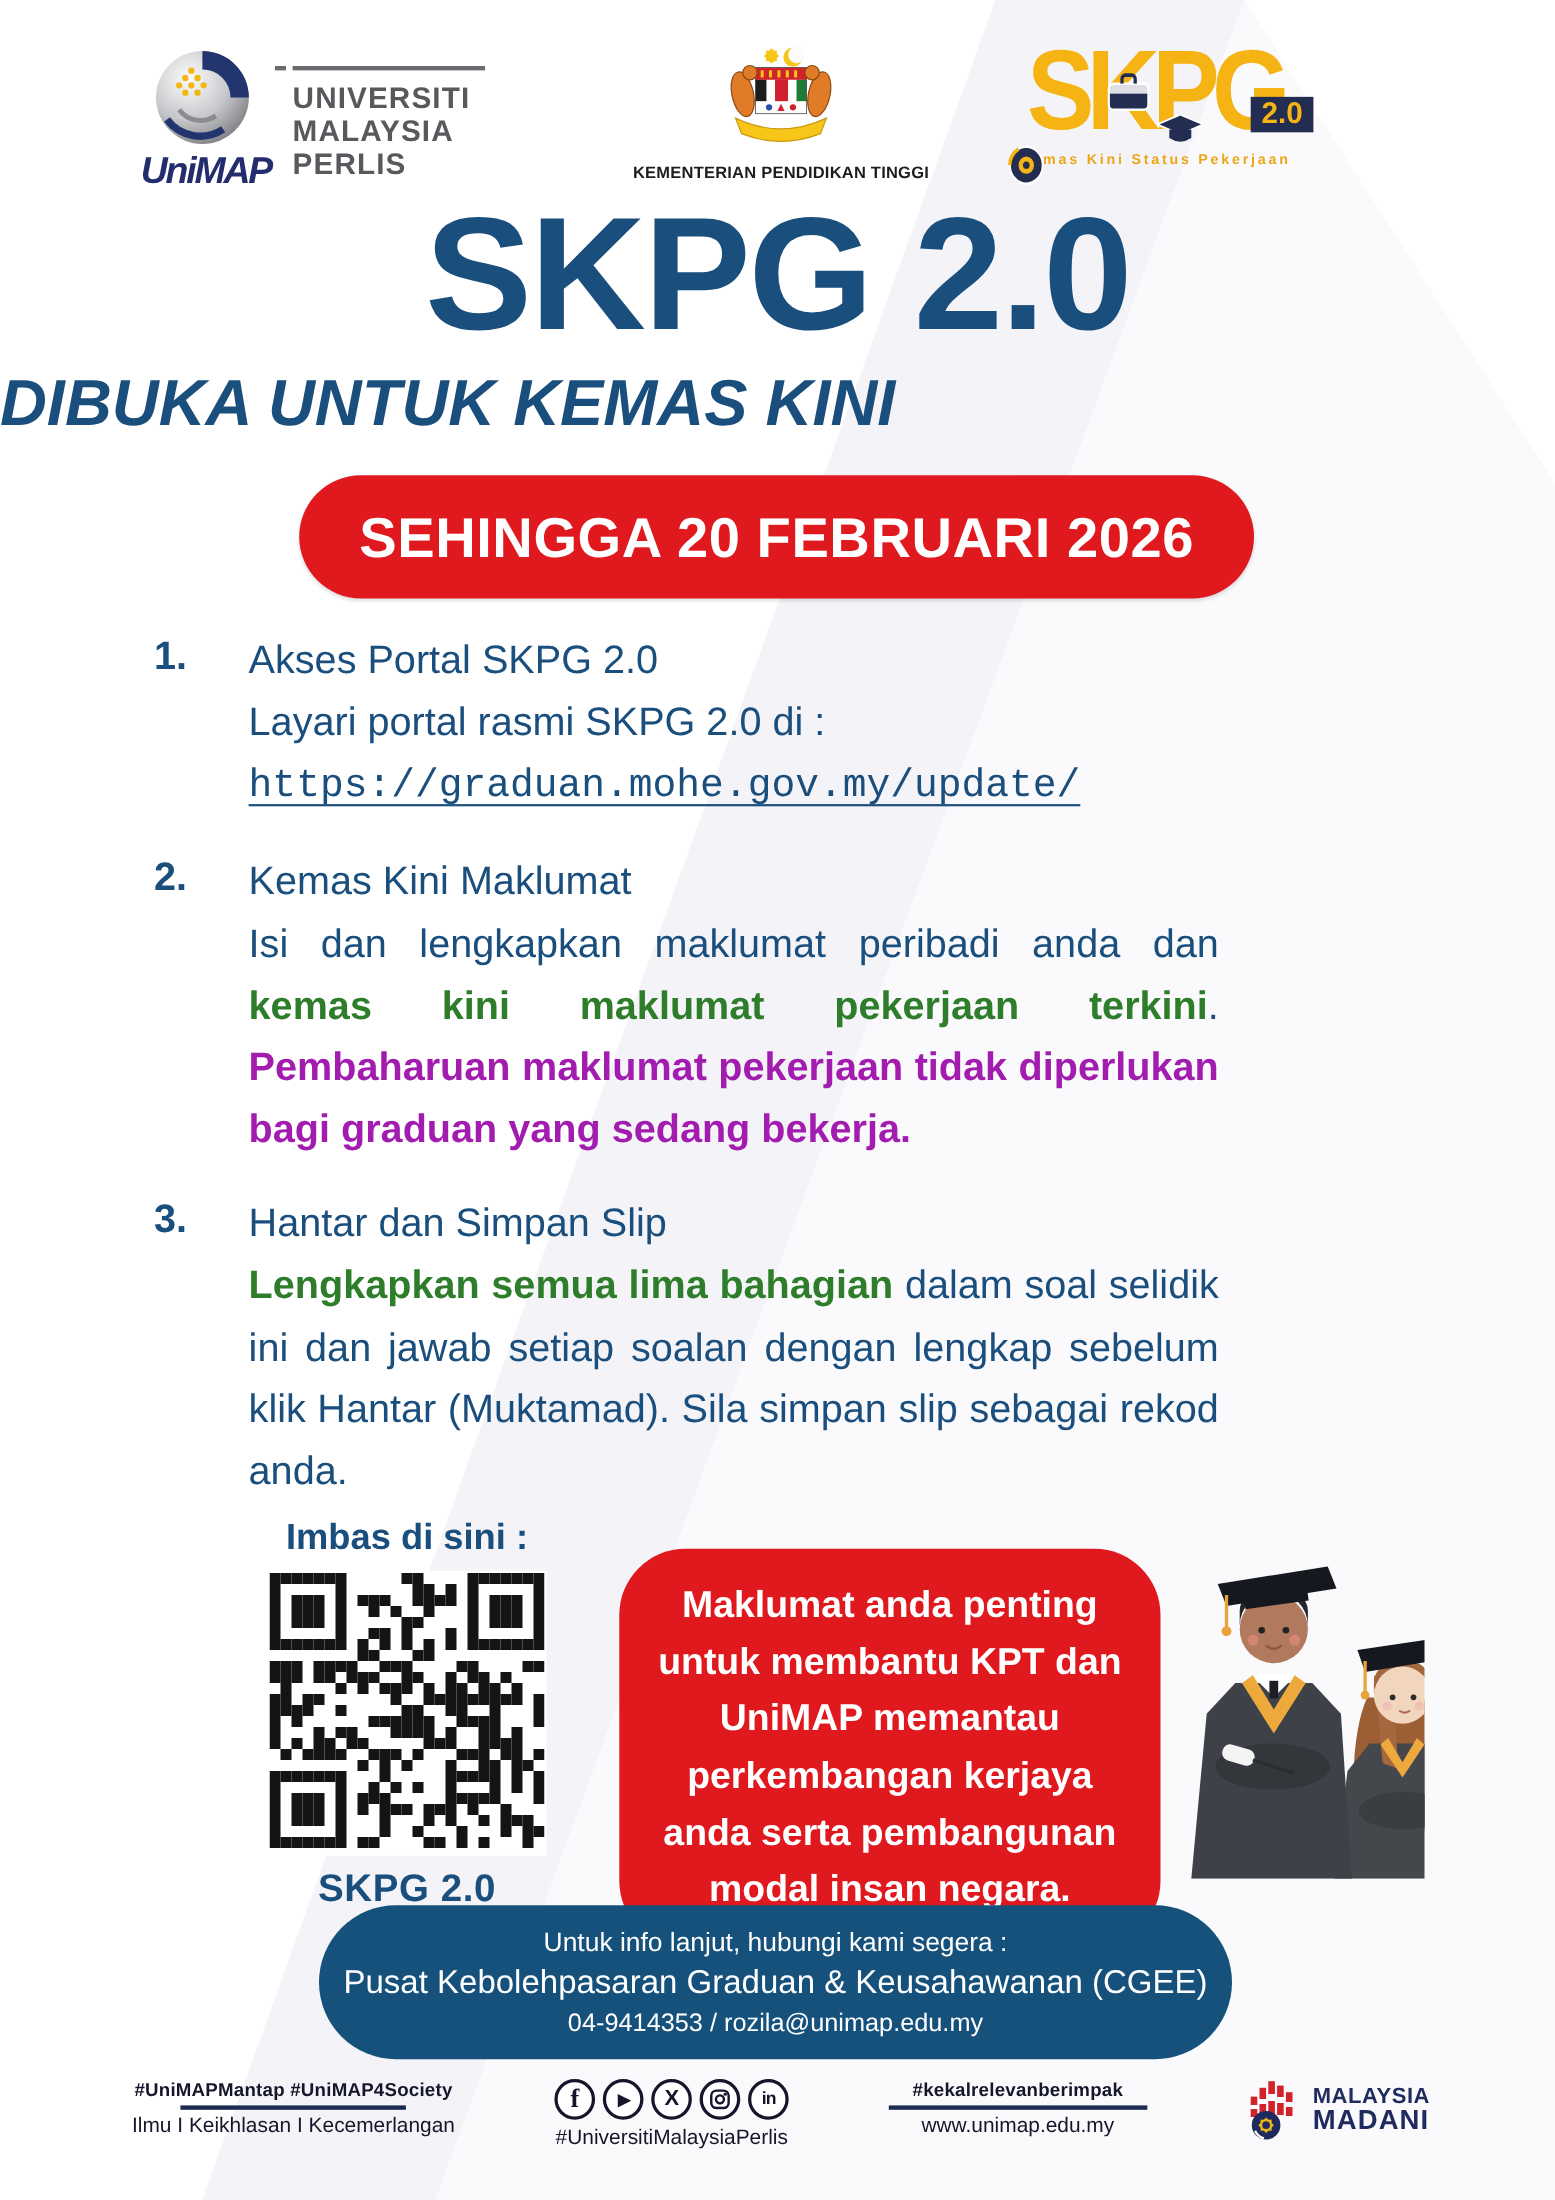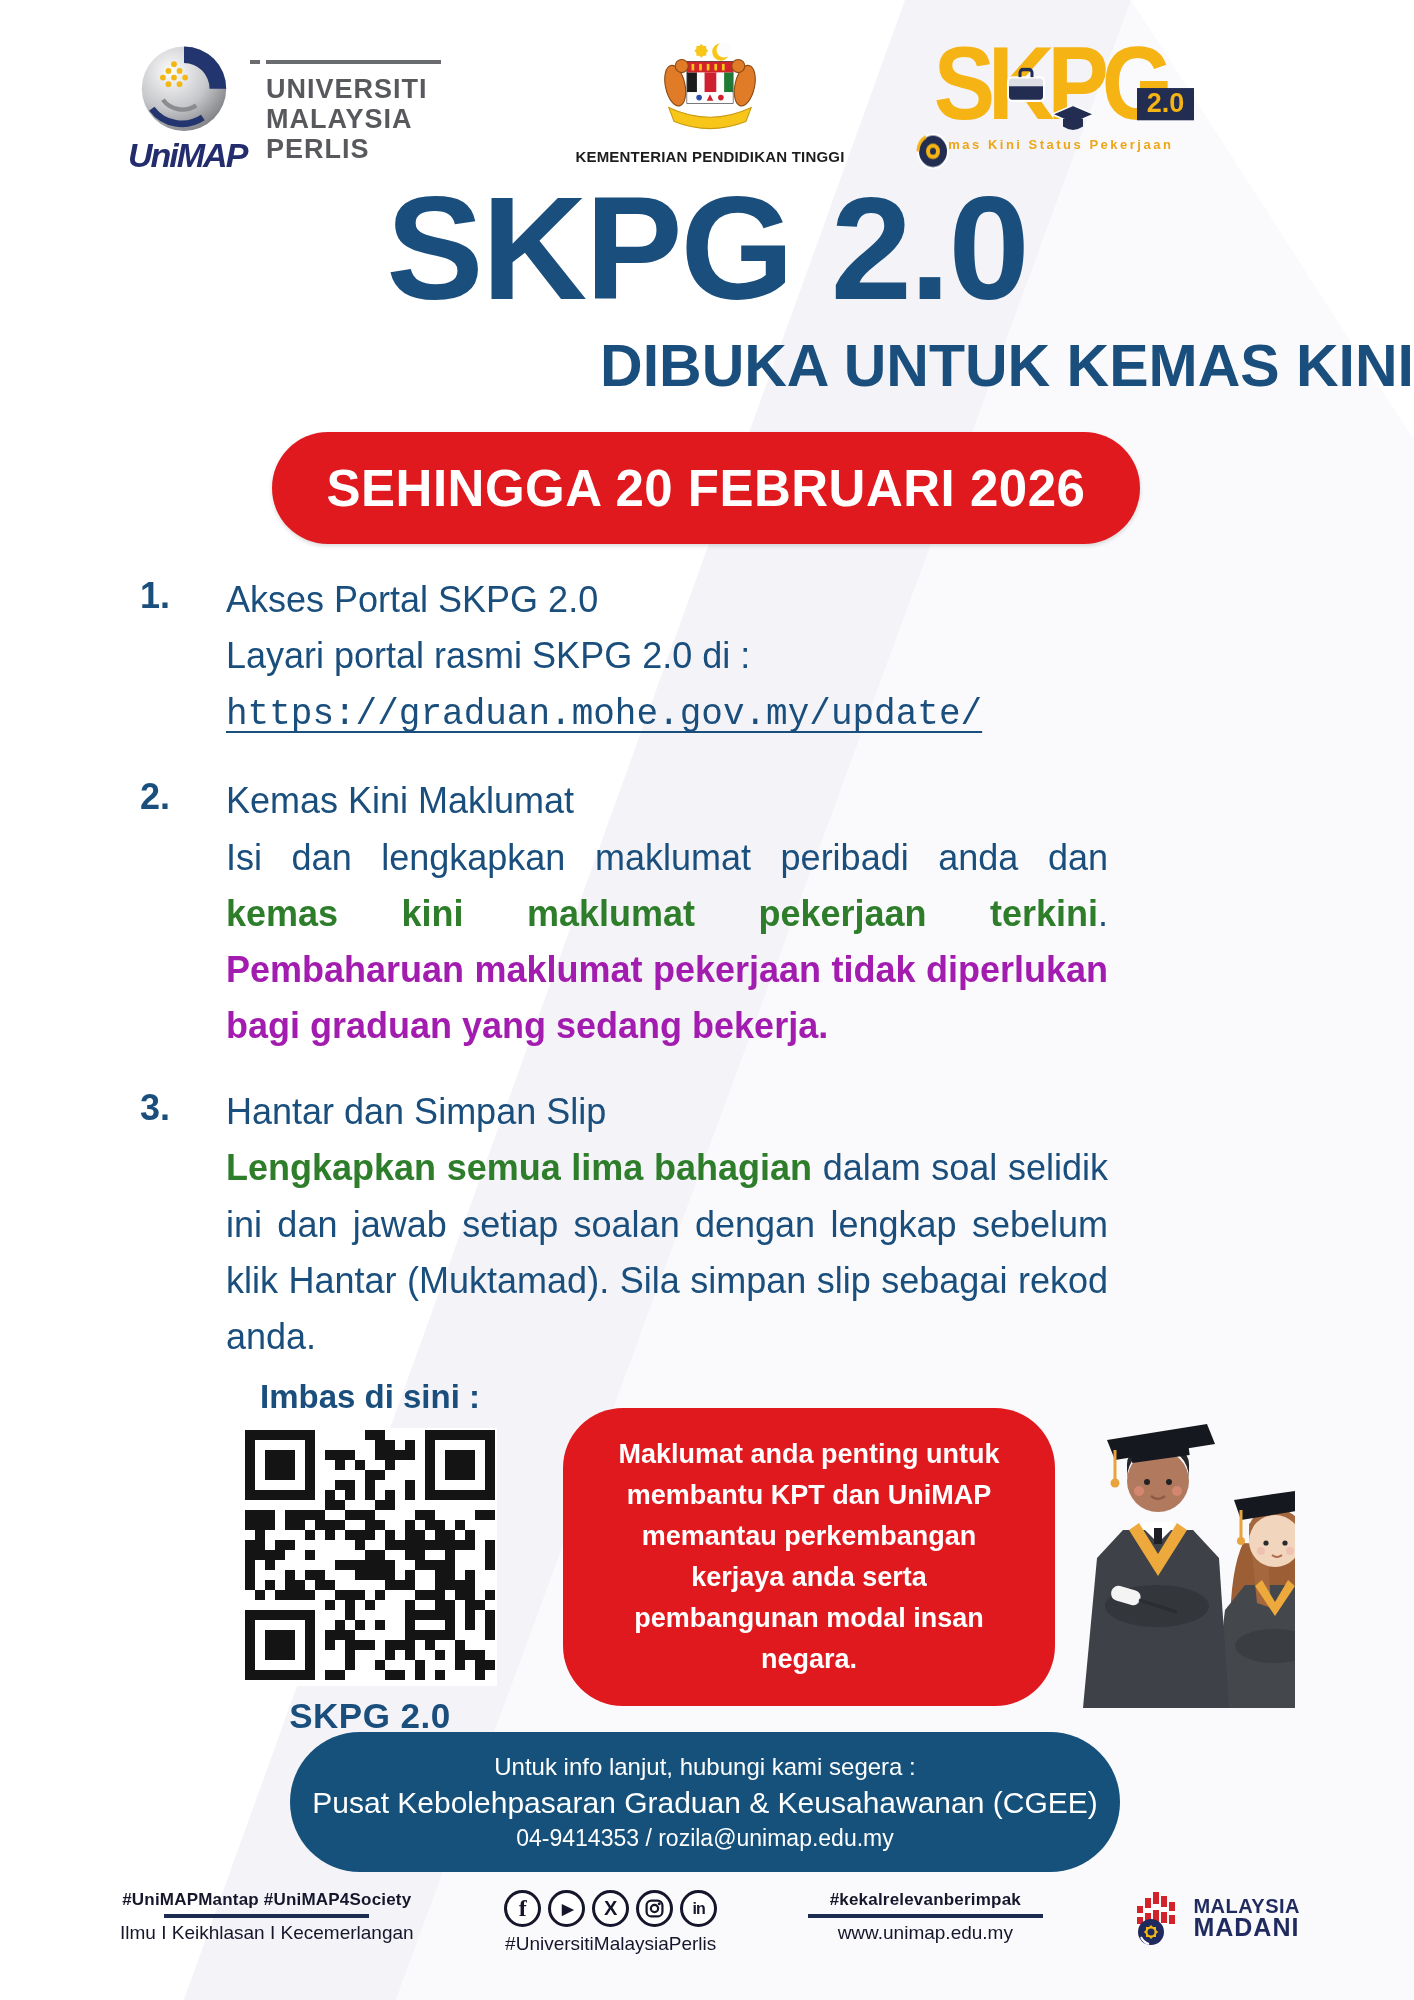--- a/index.html
+++ b/index.html
@@ -30,22 +30,22 @@
               font-size:27px;font-weight:bold;letter-spacing:0;padding:3px 10px;border-radius:0;
               transform:scaleY(.9);}
   .skpg-brief{position:absolute;left:72px;top:-14px;}
   .skpg-gear{position:absolute;left:-20px;top:48px;}
   .skpg-cap{position:absolute;left:118px;bottom:-14px;}
   .skpg-tagline{margin-top:10px;font-size:13px;font-weight:bold;color:#eca616;letter-spacing:2.5px;}
 
   
   .main-title{left:0;right:0;top:176px;text-align:center;font-size:146px;font-weight:bold;
               color:#1a4e7d;letter-spacing:-2px;line-height:1;}
-  .sub-title{left:0;right:0;top:332px;text-align:right;font-size:59px;font-weight:bold;
-             color:#1a4e7d;letter-spacing:0;}
+  .sub-title{left:0;right:0;top:332px;text-align:left;font-size:59px;font-weight:bold;
+             color:#1a4e7d;letter-spacing:0;font-style:italic;}
   .deadline{left:272px;top:432px;width:868px;height:112px;background:#e0191f;border-radius:58px;
             display:flex;align-items:center;justify-content:center;color:#fff;font-size:51px;
             font-weight:bold;letter-spacing:.5px;box-shadow:0 2px 4px rgba(0,0,0,.15);}
 
   
   .steps{left:140px;top:572px;width:968px;}
   .step{display:flex;margin-bottom:30px;}
   .step-num{flex:0 0 86px;font-size:36px;font-weight:bold;color:#1a4e7d;padding-top:3px;}
   .step-body{flex:1;font-size:36px;color:#1a4e7d;line-height:1.56;}
   .step-heading{font-weight:normal;}
@@ -56,21 +56,21 @@
 
   
   .qr-block{left:215px;top:1378px;width:310px;text-align:center;}
   .qr-heading{font-size:33px;font-weight:bold;color:#1a4e7d;margin-bottom:12px;}
   .qr-box{display:inline-block;background:#fff;padding:2px;}
   .qr-caption{margin-top:10px;font-size:35px;font-weight:bold;color:#1a4e7d;letter-spacing:.5px;}
 
   
   .info-box{left:563px;top:1408px;width:492px;min-height:266px;background:#e0191f;border-radius:60px;
             display:flex;align-items:center;justify-content:center;padding:26px 34px;box-sizing:border-box;}
-  .info-text{color:#fff;font-size:27px;font-weight:bold;text-align:center;line-height:1.52;}
+  .info-text{color:#fff;font-size:34px;font-weight:bold;text-align:center;line-height:1.52;}
 
   
   .grads{left:1035px;top:1378px;width:260px;height:330px;}
 
   
   .contact{left:290px;top:1732px;width:830px;height:140px;background:#15517b;border-radius:70px;
            display:flex;flex-direction:column;align-items:center;justify-content:center;gap:5px;color:#fff;}
   .contact-l1{font-size:24px;}
   .contact-l2{font-size:30px;}
   .contact-l3{font-size:23px;}

